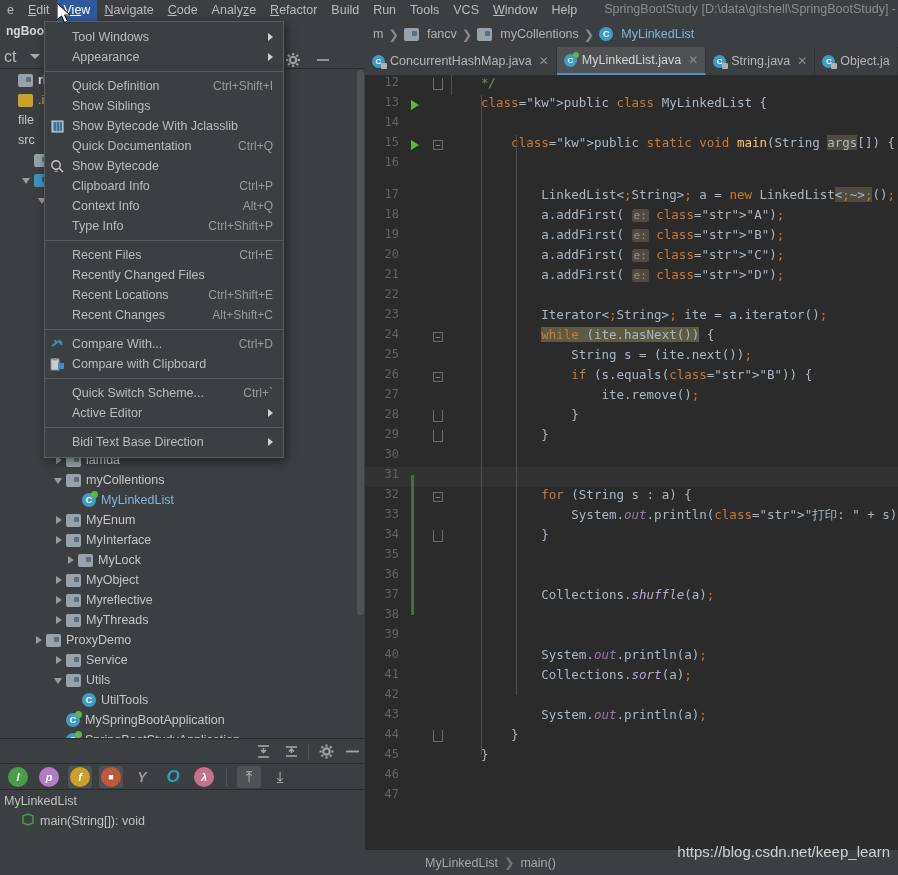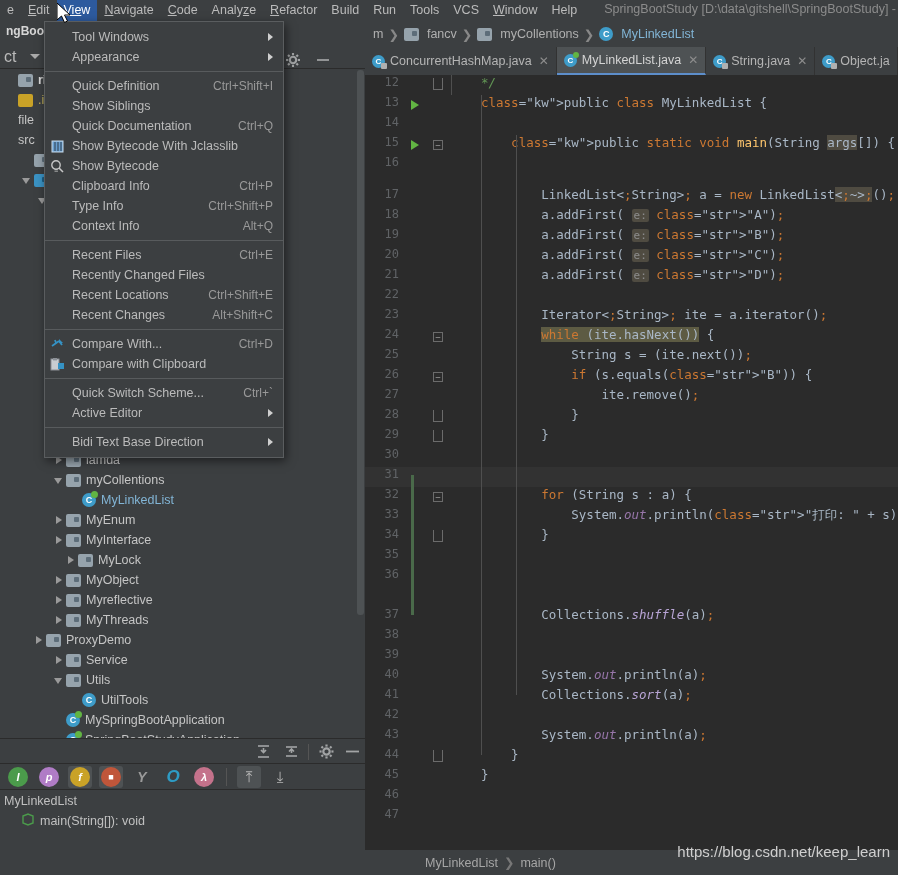--- a/index.html
+++ b/index.html
@@ -386,53 +386,53 @@
       </div>
       <div class="menu-sep"></div>
       <div class="menu-item">
         <span class="mlabel">Quick Definition</span>
         <span class="mshort">Ctrl+Shift+I</span>
       </div>
       <div class="menu-item">
         <span class="mlabel">Show Siblings</span>
       </div>
       <div class="menu-item">
-        <span class="mlabel">Quick Documentation</span>
-        <span class="mshort">Ctrl+Q</span>
-      </div>
-      <div class="menu-item">
         <span class="micon"><svg width="15" height="15">
             <rect x="2" y="2" width="11" height="11" fill="#6a9fd0" stroke="#c7dbec"></rect>
             <g stroke="#2b3c4c" stroke-width="1">
               <line x1="5" y1="3" x2="5" y2="12"></line>
               <line x1="8" y1="3" x2="8" y2="12"></line>
               <line x1="11" y1="3" x2="11" y2="12"></line>
             </g>
           </svg></span>
         <span class="mlabel">Show Bytecode With Jclasslib</span>
       </div>
       <div class="menu-item">
+        <span class="mlabel">Quick Documentation</span>
+        <span class="mshort">Ctrl+Q</span>
+      </div>
+      <div class="menu-item">
         <span class="micon"><svg width="15" height="15">
             <circle cx="6" cy="6" r="4.2" fill="none" stroke="#c6c6c6" stroke-width="1.4"></circle>
             <line x1="9" y1="9" x2="13" y2="13" stroke="#c6c6c6" stroke-width="1.6"></line>
             <text x="4" y="14" font-size="7" fill="#c6c6c6">≡</text>
           </svg></span>
         <span class="mlabel">Show Bytecode</span>
       </div>
       <div class="menu-item">
         <span class="mlabel">Clipboard Info</span>
         <span class="mshort">Ctrl+P</span>
       </div>
       <div class="menu-item">
+        <span class="mlabel">Context Info</span>
+        <span class="mshort">Alt+Q</span>
+      </div>
+      <div class="menu-item">
         <span class="mlabel">Type Info</span>
         <span class="mshort">Ctrl+Shift+P</span>
-      </div>
-      <div class="menu-item">
-        <span class="mlabel">Context Info</span>
-        <span class="mshort">Alt+Q</span>
       </div>
       <div class="menu-sep"></div>
       <div class="menu-item">
         <span class="mlabel">Recent Files</span>
         <span class="mshort">Ctrl+E</span>
       </div>
       <div class="menu-item">
         <span class="mlabel">Recently Changed Files</span>
       </div>
       <div class="menu-item">
@@ -614,21 +614,21 @@
       <div class="codeline" style="position: relative;"><span class="gut">27</span><span class="code">                ite.remove()<span class="kw">;</span></span></div>
       <div class="codeline" style="position: relative;"><span class="gut">28</span><span class="foldb"></span><span class="code">            }</span></div>
       <div class="codeline" style="position: relative;"><span class="gut">29</span><span class="foldb"></span><span class="code">        }</span></div>
       <div class="codeline" style="position: relative;"><span class="gut">30</span><span class="code"></span></div>
       <div class="codeline hl" style="position: relative; background: rgb(50, 50, 50);"><span class="gut">31</span><span class="code"></span></div>
       <div class="codeline" style="position: relative;"><span class="gut">32</span><span class="foldm">−</span><span class="code">        <span class="kw">for</span> (String s : a) {</span></div>
       <div class="codeline" style="position: relative;"><span class="gut">33</span><span class="code">            System.<span class="fld">out</span>.println(<span <span="" class="kw">class</span>="str"&gt;"打印: " + s)<span class="kw">;</span></span></div>
       <div class="codeline" style="position: relative;"><span class="gut">34</span><span class="foldb"></span><span class="code">        }</span></div>
       <div class="codeline" style="position: relative;"><span class="gut">35</span><span class="code"></span></div>
       <div class="codeline" style="position: relative;"><span class="gut">36</span><span class="code"></span></div>
-      <div class="codeline" style="position: relative; margin-top: 20px;"><span class="gut">37</span><span class="code">        Collections.<span class="sfn">shuffle</span>(a)<span class="kw">;</span></span></div>
+      <div class="codeline" style="position: relative;"><span class="gut">37</span><span class="code">        Collections.<span class="sfn">shuffle</span>(a)<span class="kw">;</span></span></div>
       <div class="codeline" style="position: relative;"><span class="gut">38</span><span class="code"></span></div>
       <div class="codeline" style="position: relative;"><span class="gut">39</span><span class="code"></span></div>
       <div class="codeline" style="position: relative;"><span class="gut">40</span><span class="code">        System.<span class="fld">out</span>.println(a)<span class="kw">;</span></span></div>
       <div class="codeline" style="position: relative;"><span class="gut">41</span><span class="code">        Collections.<span class="sfn">sort</span>(a)<span class="kw">;</span></span></div>
       <div class="codeline" style="position: relative;"><span class="gut">42</span><span class="code"></span></div>
       <div class="codeline" style="position: relative;"><span class="gut">43</span><span class="code">        System.<span class="fld">out</span>.println(a)<span class="kw">;</span></span></div>
       <div class="codeline" style="position: relative;"><span class="gut">44</span><span class="foldb"></span><span class="code">    }</span></div>
       <div class="codeline" style="position: relative;"><span class="gut">45</span><span class="code">}</span></div>
       <div class="codeline" style="position: relative;"><span class="gut">46</span><span class="code"></span></div>
       <div class="codeline" style="position: relative;"><span class="gut">47</span><span class="code"></span></div>

